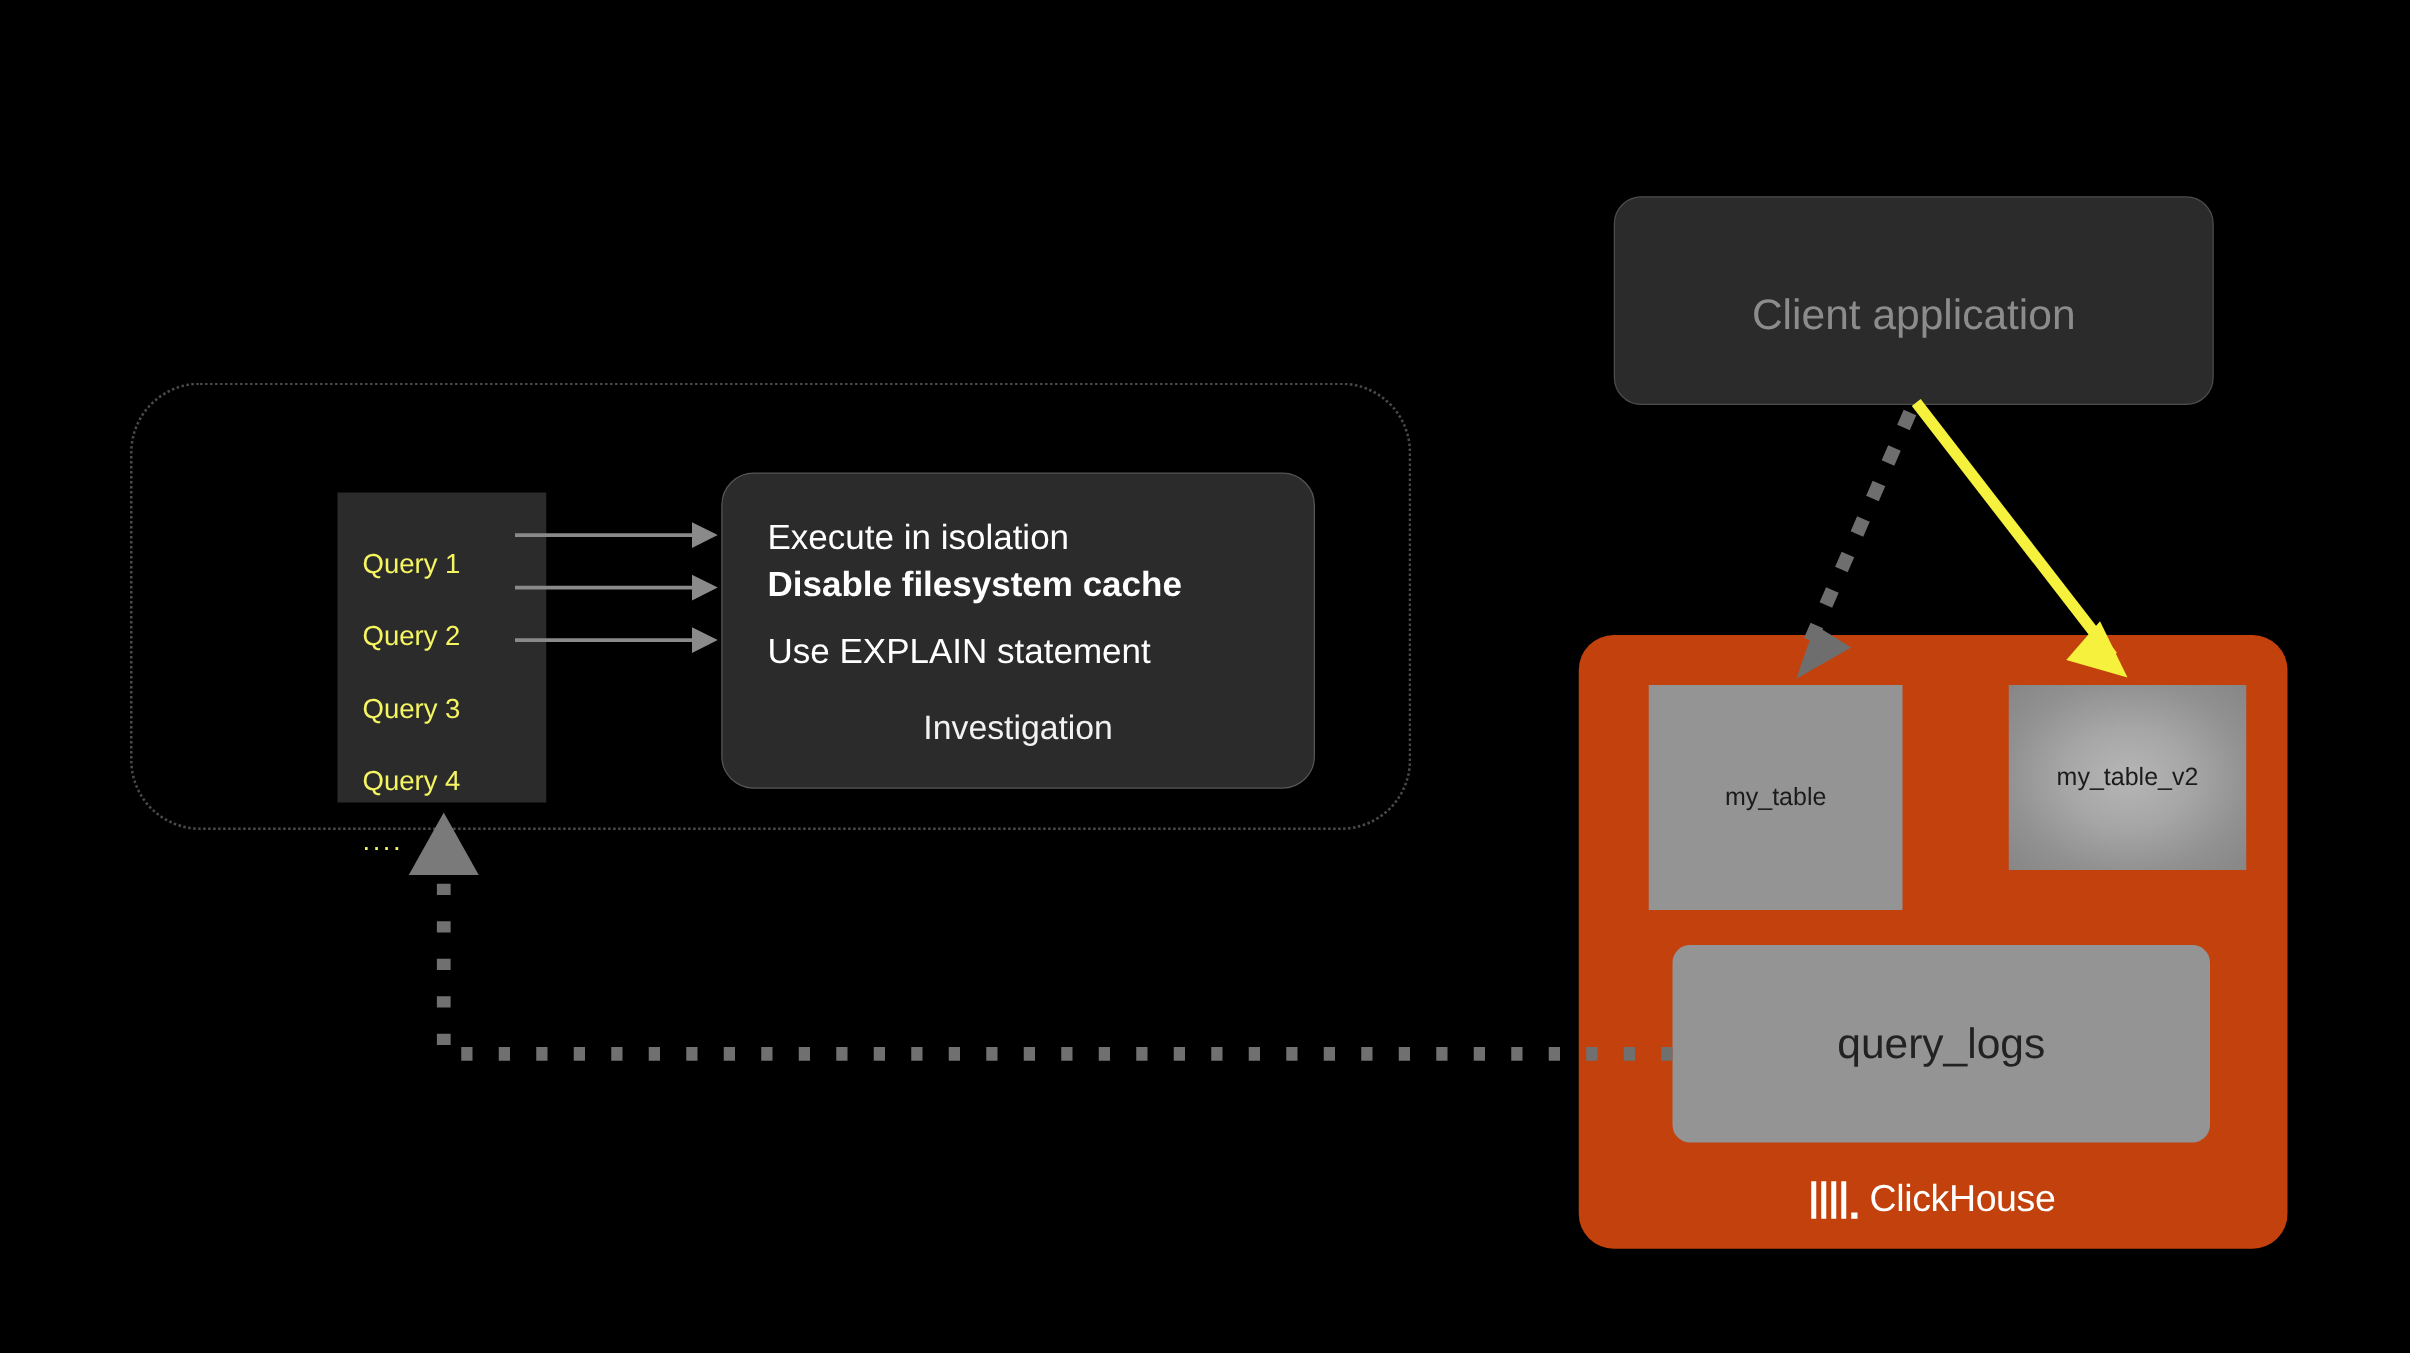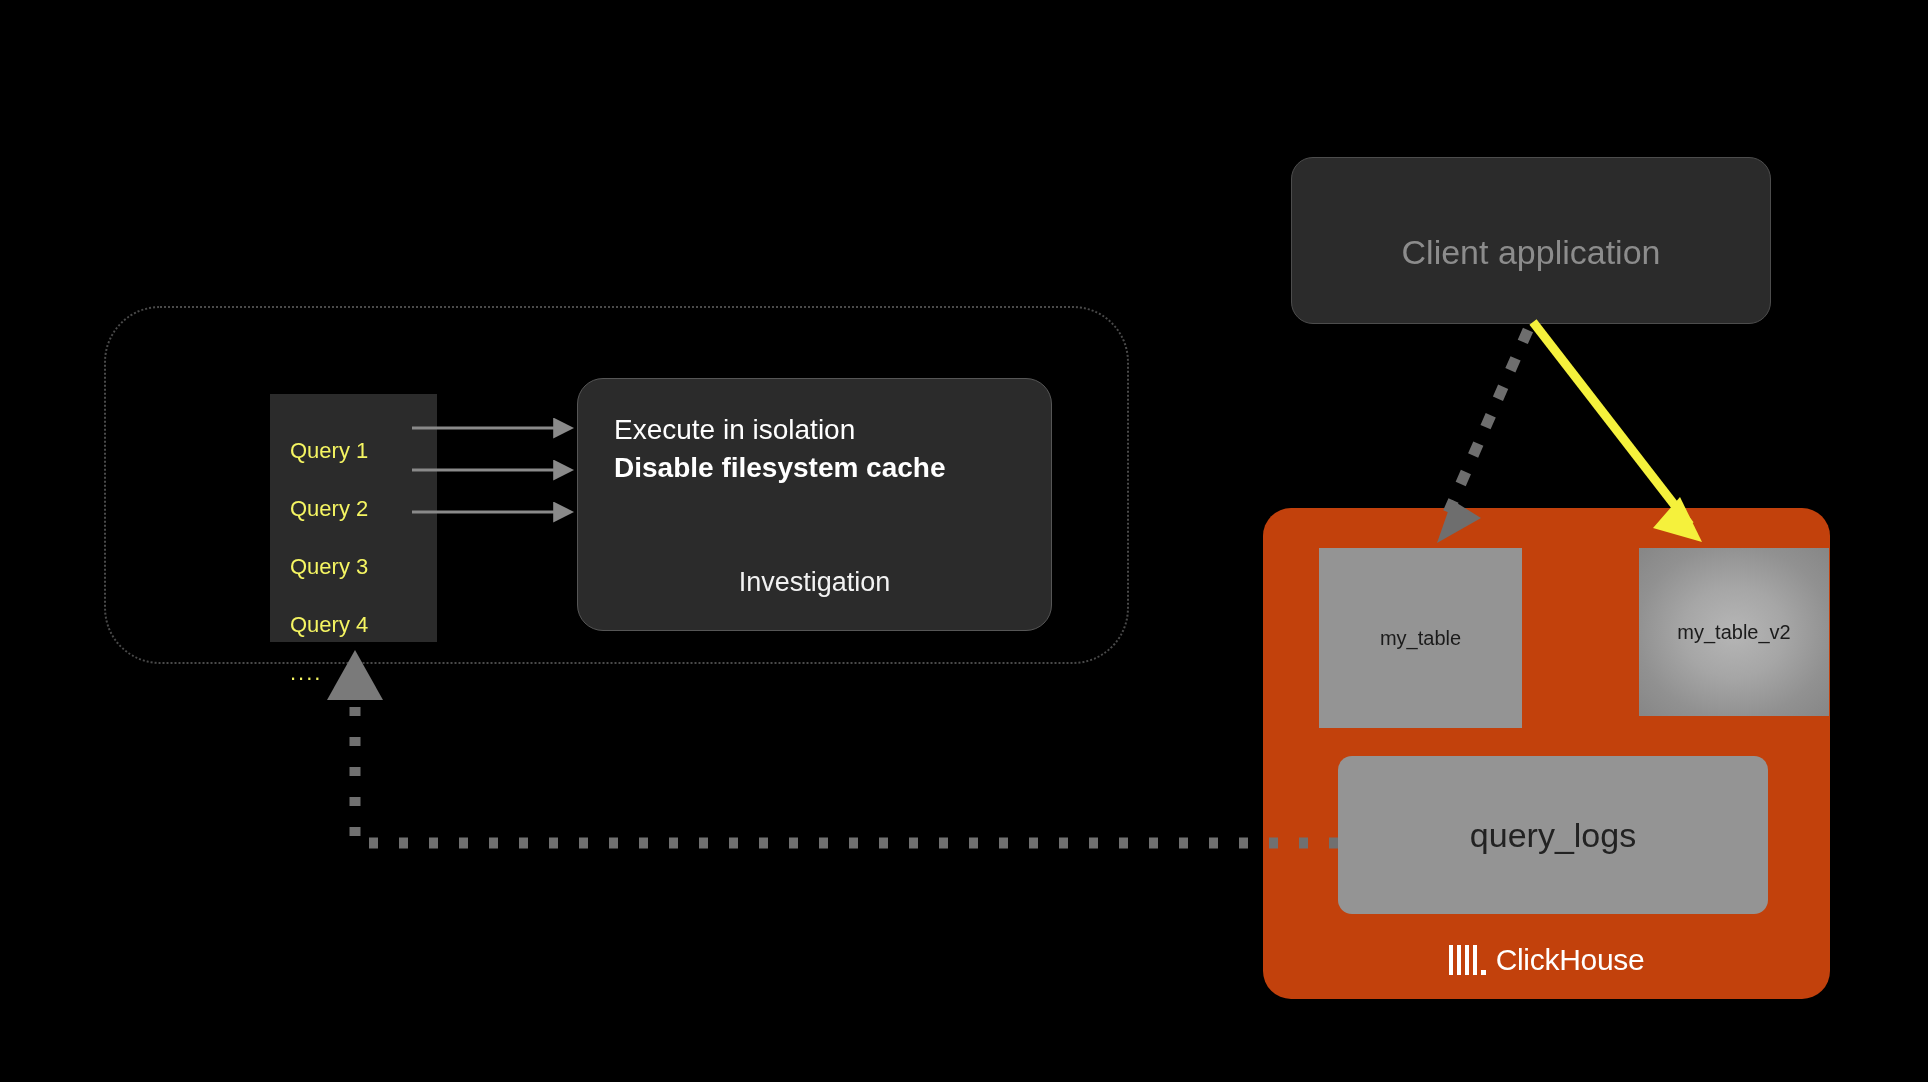--- a/index.html
+++ b/index.html
@@ -125,26 +125,25 @@
     background: #949494;
     display: flex;
     align-items: center;
     justify-content: center;
   }
   #my-table-v2 {
     position: absolute;
     left: 344px;
     top: 40px;
     width: 190px;
-    height: 168px;
+    height: 148px;
     background: radial-gradient(ellipse at 50% 50%, #b6b6b6 0%, #a6a6a6 38%, #919191 72%, #868686 100%);
     display: flex;
     align-items: center;
     justify-content: center;
-    margin-left: 32px;
   }
   .table-label {
     color: #1b1b1b;
     font-size: 20px;
     white-space: nowrap;
   }
   #query-logs {
     position: absolute;
     left: 75px;
     top: 248px;
@@ -216,20 +215,21 @@
     <div class="query-item">Query 1</div>
     <div class="query-item">Query 2</div>
     <div class="query-item">Query 3</div>
     <div class="query-item">Query 4</div>
     <div class="query-ellipsis">....</div>
   </div>
 
   <div id="investigation-card">
     <div class="invest-line" id="invest-line-0">Execute in isolation</div>
     <div class="invest-line" id="invest-line-1">Disable filesystem cache</div>
+    <div class="invest-line" id="invest-line-2">Use EXPLAIN statement</div>
     <div id="investigation-label">Investigation</div>
   </div>
 
   <div id="client-application">
     <span id="client-application-label">Client application</span>
   </div>
 
   <div id="clickhouse-panel">
     <div id="my-table">
       <span class="table-label">my_table</span>

